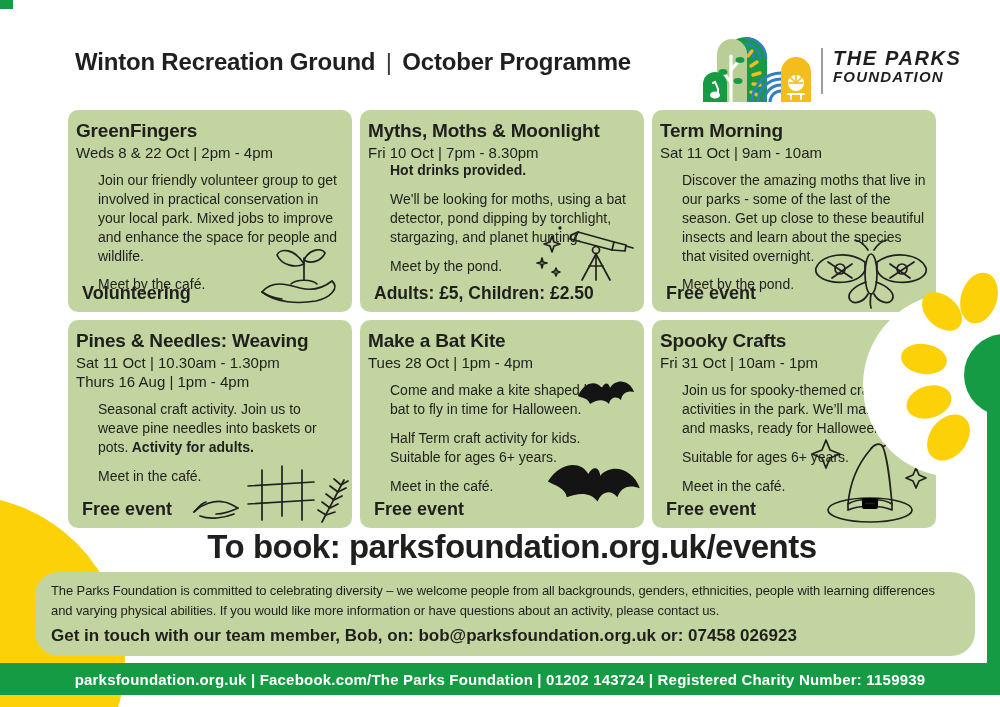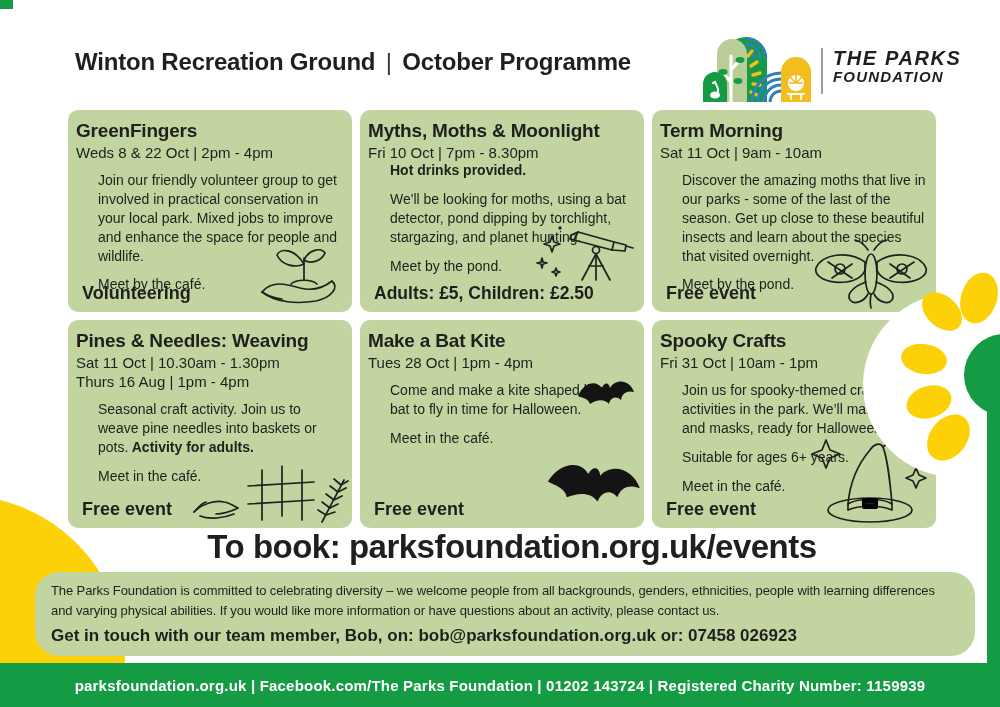--- a/index.html
+++ b/index.html
@@ -47,21 +47,21 @@
   
   .info-box {
     position:absolute; left:35px; top:572px; width:940px; height:84px;
     background:#c2d5a0; border-radius:24px; padding:9px 24px 0 16px; z-index:4;
   }
   .diversity { font-size:13px; font-weight:500; line-height:1.55; letter-spacing:-0.1px; }
   .contact { font-size:17px; font-weight:600; margin-top:5px; white-space:nowrap; }
   .contact .b { font-weight:800;margin-top:30px; }
   
   .footer-bar {
-    position:absolute; left:0; top:663px; width:1000px; height:44px;
+    position:absolute; left:0; top:663px; width:1000px; height:32px;
     background:#169b45; z-index:5; display:flex; align-items:center; justify-content:center;
   }
   .footer-bar-text { color:#ffffff; font-size:15px; font-weight:700; letter-spacing:0.2px; white-space:nowrap; }
   
   .yellow-circle-bl {
     position:absolute; left:-205px; top:495px; width:330px; height:330px;
     border-radius:50%; background:#fdd108; z-index:2;
   }
   .white-blob-r {
     position:absolute; left:863px; top:293px; width:184px; height:184px;
@@ -253,20 +253,21 @@
         <g stroke-width="1.4">
           <path d="M140 44 L132 38 M140 44 L148 40 M144 36 L136 30 M144 36 L152 32 M148 28 L140 22 M148 28 L156 24 M151 21 L144 15 M151 21 L158 17 M136 51 L128 46 M136 51 L145 48"></path>
         </g>
       </svg>
     </div>
 
     <div class="card">
       <div class="card-title">Make a Bat Kite</div>
       <div class="card-date">Tues 28 Oct | 1pm - 4pm</div>
       <p class="card-body">Come and make a kite shaped like a bat to fly in time for Halloween.</p>
+      <p class="card-body" style="max-width:220px;">Half Term craft activity for kids. Suitable for ages 6+ years.</p>
       <p class="card-body">Meet in the café.</p>
       <div class="card-foot">Free event</div>
       <svg class="card-icon" style="right:6px; top:58px;" width="62" height="36" viewBox="0 0 62 36">
         <path fill="#141414" d="M2 18 C8 4 20 2 26 10 C28 4 33 4 34 10 C40 0 54 2 58 14 C50 12 46 16 45 22 C40 17 34 20 33 26 C28 20 20 22 14 26 C12 20 6 20 2 18 Z"></path>
       </svg>
       <svg class="card-icon" style="right:0px; bottom:6px;" width="100" height="62" viewBox="0 0 100 62">
         <path fill="#141414" transform="rotate(8 50 31)" d="M3 28 C13 6 33 3 42 15 C45 6 52 6 54 15 C64 0 86 4 95 22 C82 19 76 25 74 34 C66 26 57 31 55 41 C47 32 34 35 24 41 C21 32 11 31 3 28 Z"></path>
       </svg>
     </div>
 

